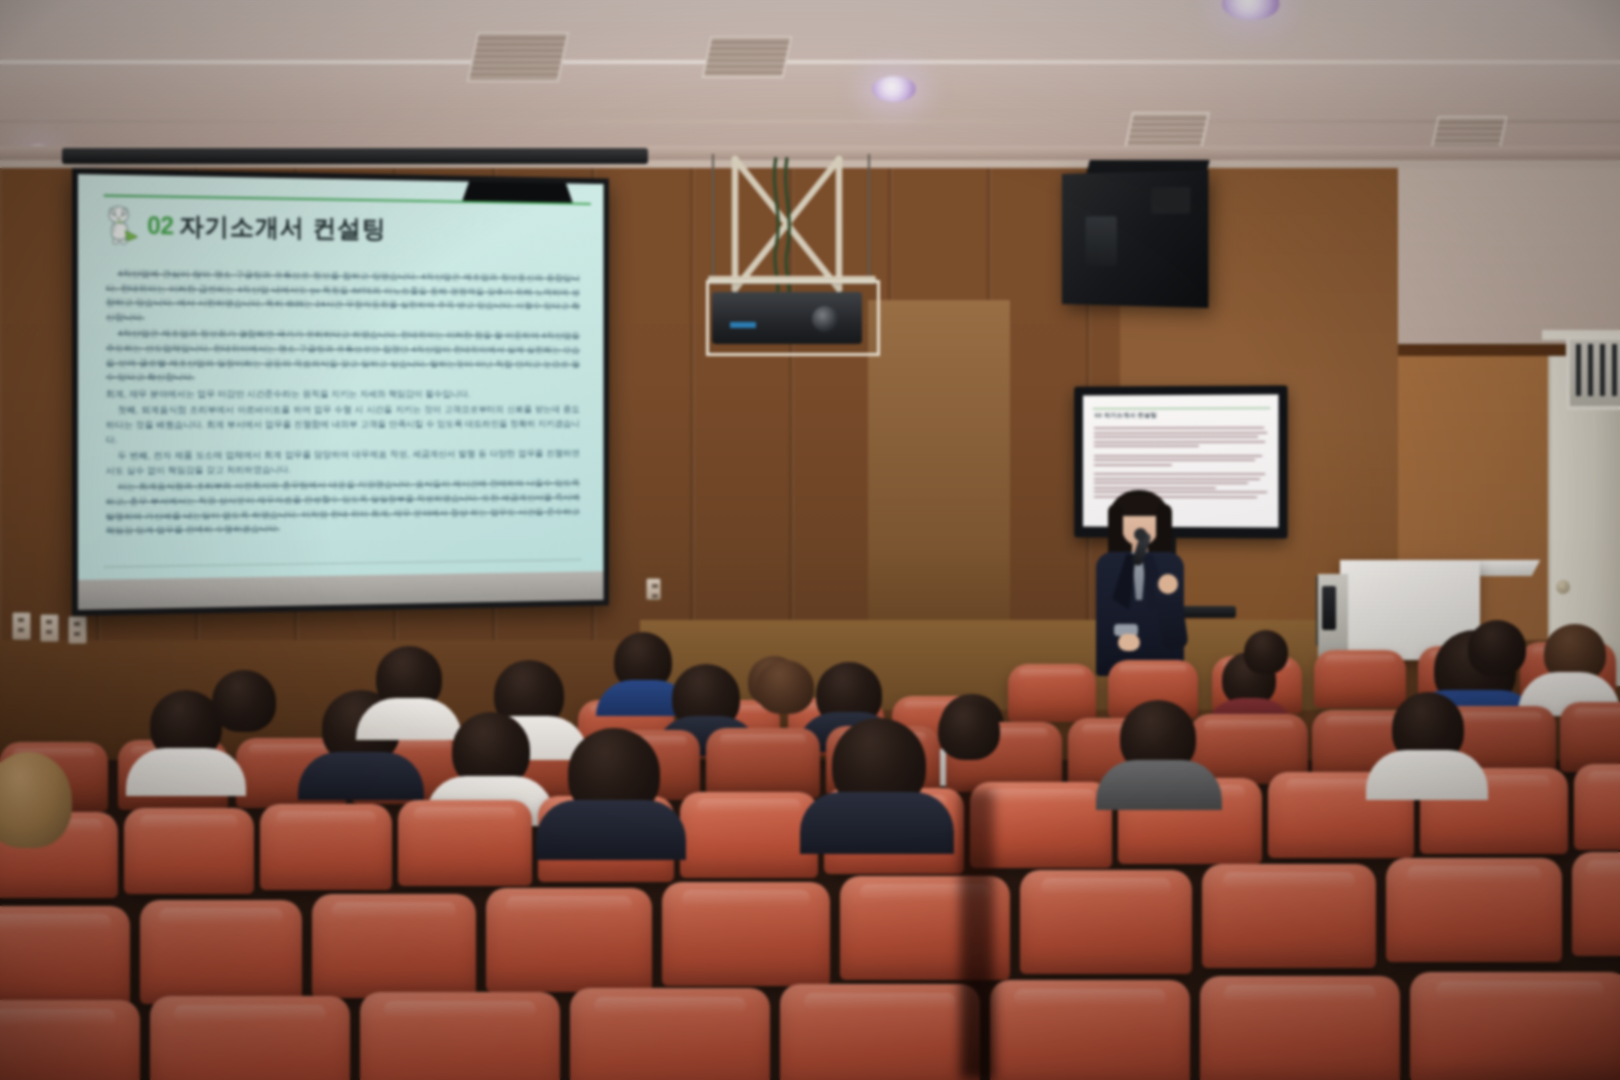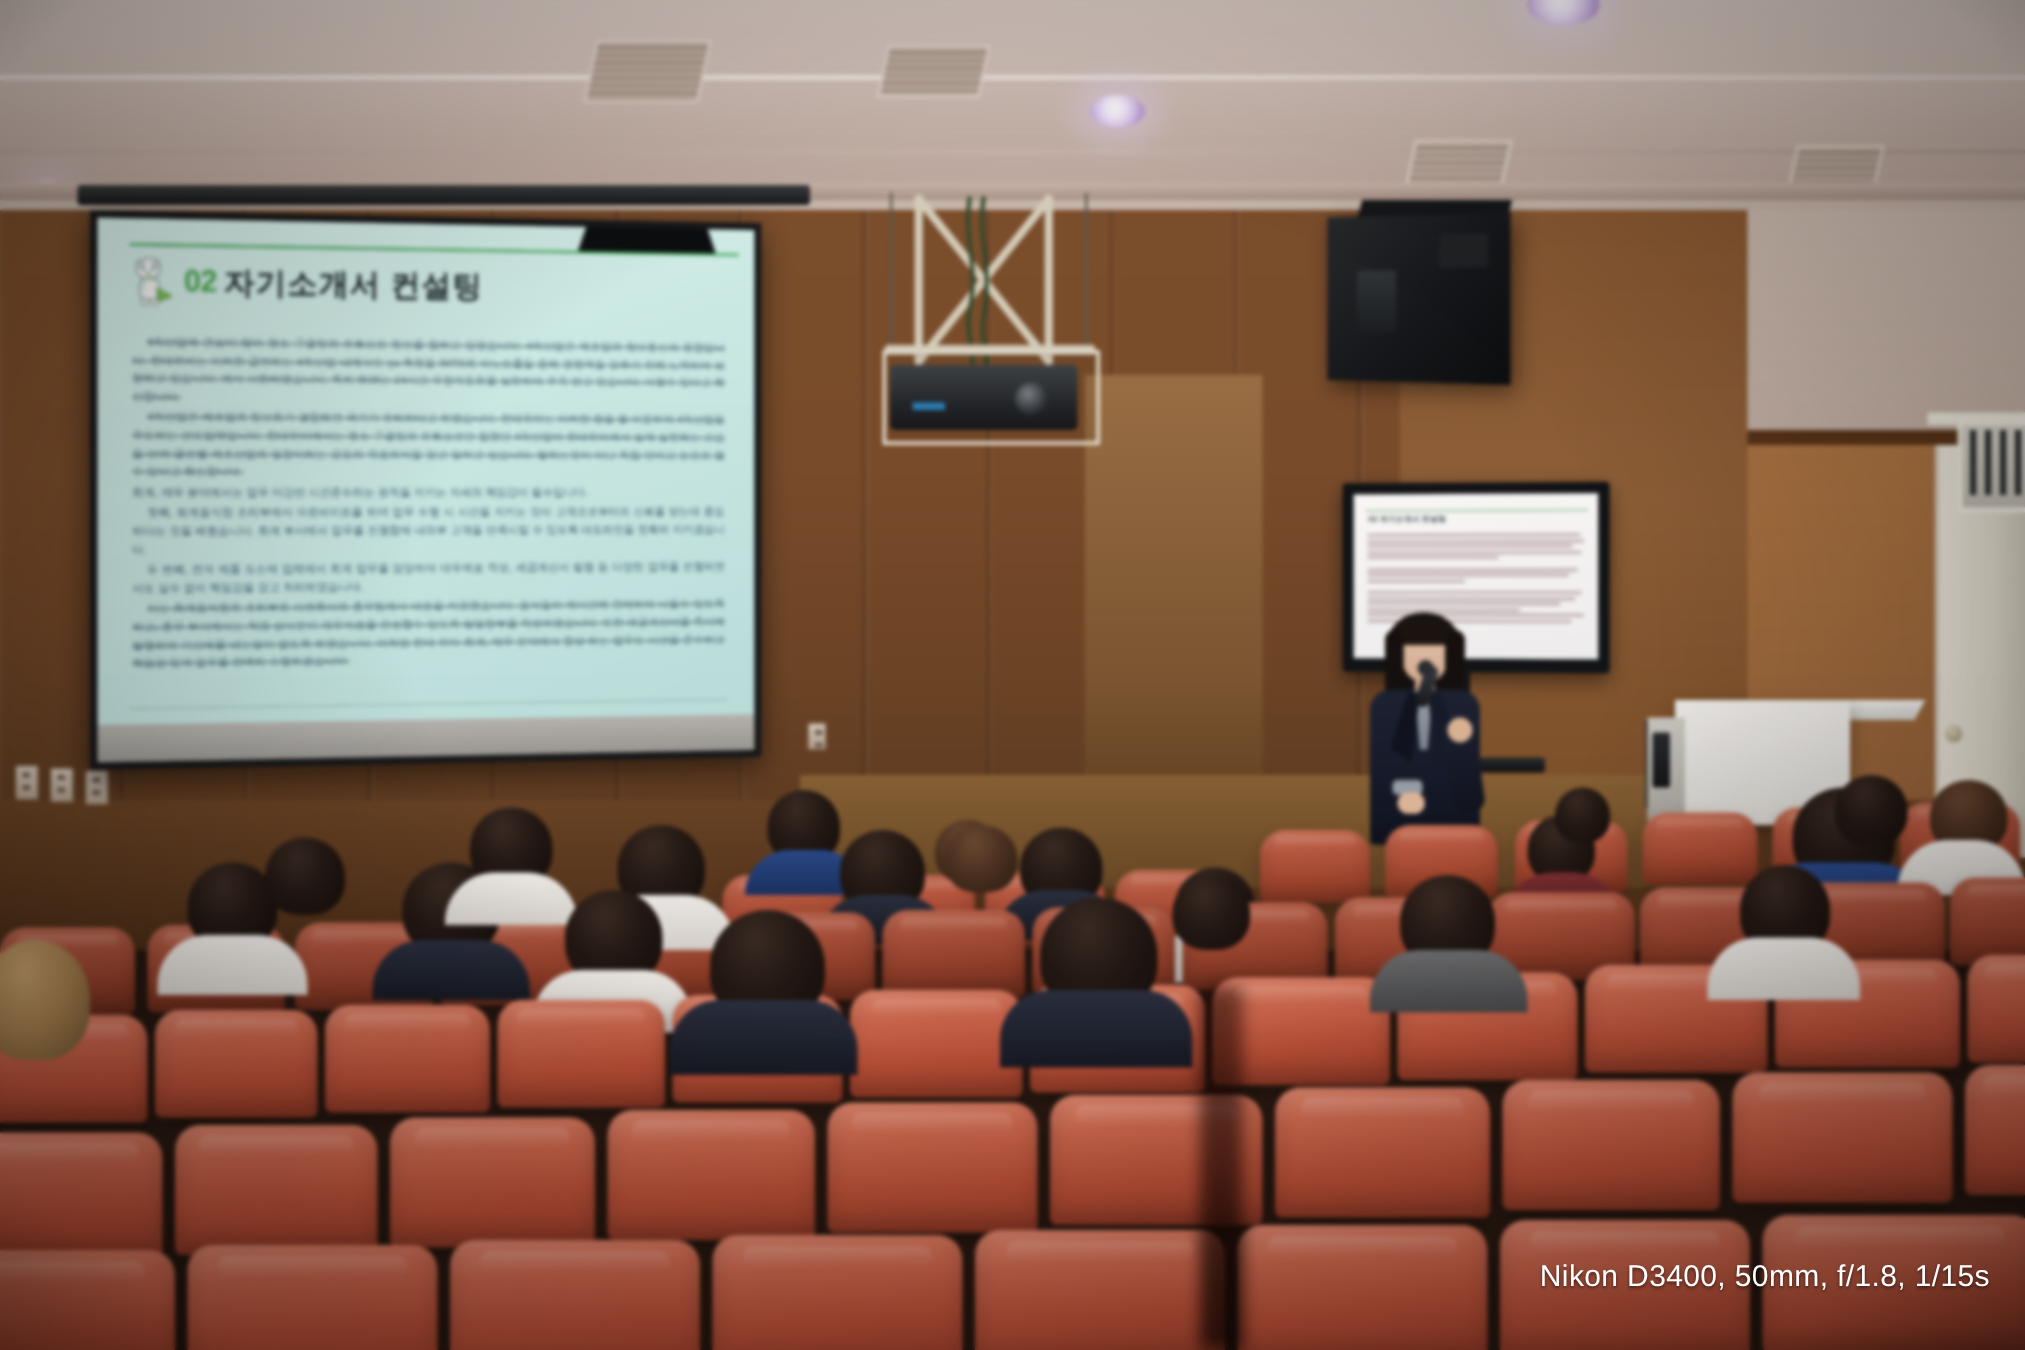--- a/index.html
+++ b/index.html
@@ -715,15 +715,14 @@
   <div class="seat" style="left:990px;top:980px;width:200px;height:110px;"></div>
   <div class="seat" style="left:1200px;top:976px;width:200px;height:110px;"></div>
   <div class="seat" style="left:1410px;top:972px;width:220px;height:110px;"></div>
 
   <div style="position:absolute;left:960px;top:790px;width:34px;height:290px;background:linear-gradient(180deg,rgba(40,12,6,.55),rgba(20,6,3,.8));filter:blur(6px);"></div>
 
   <div id="photo-blur"></div>
   <div class="warm"></div>
   <div class="vignette"></div>
 
-  <div class="caption">Nikon D3400, 50mm, f/1.8, 1/15s</div>
 
 </div>
 
 </body></html>

